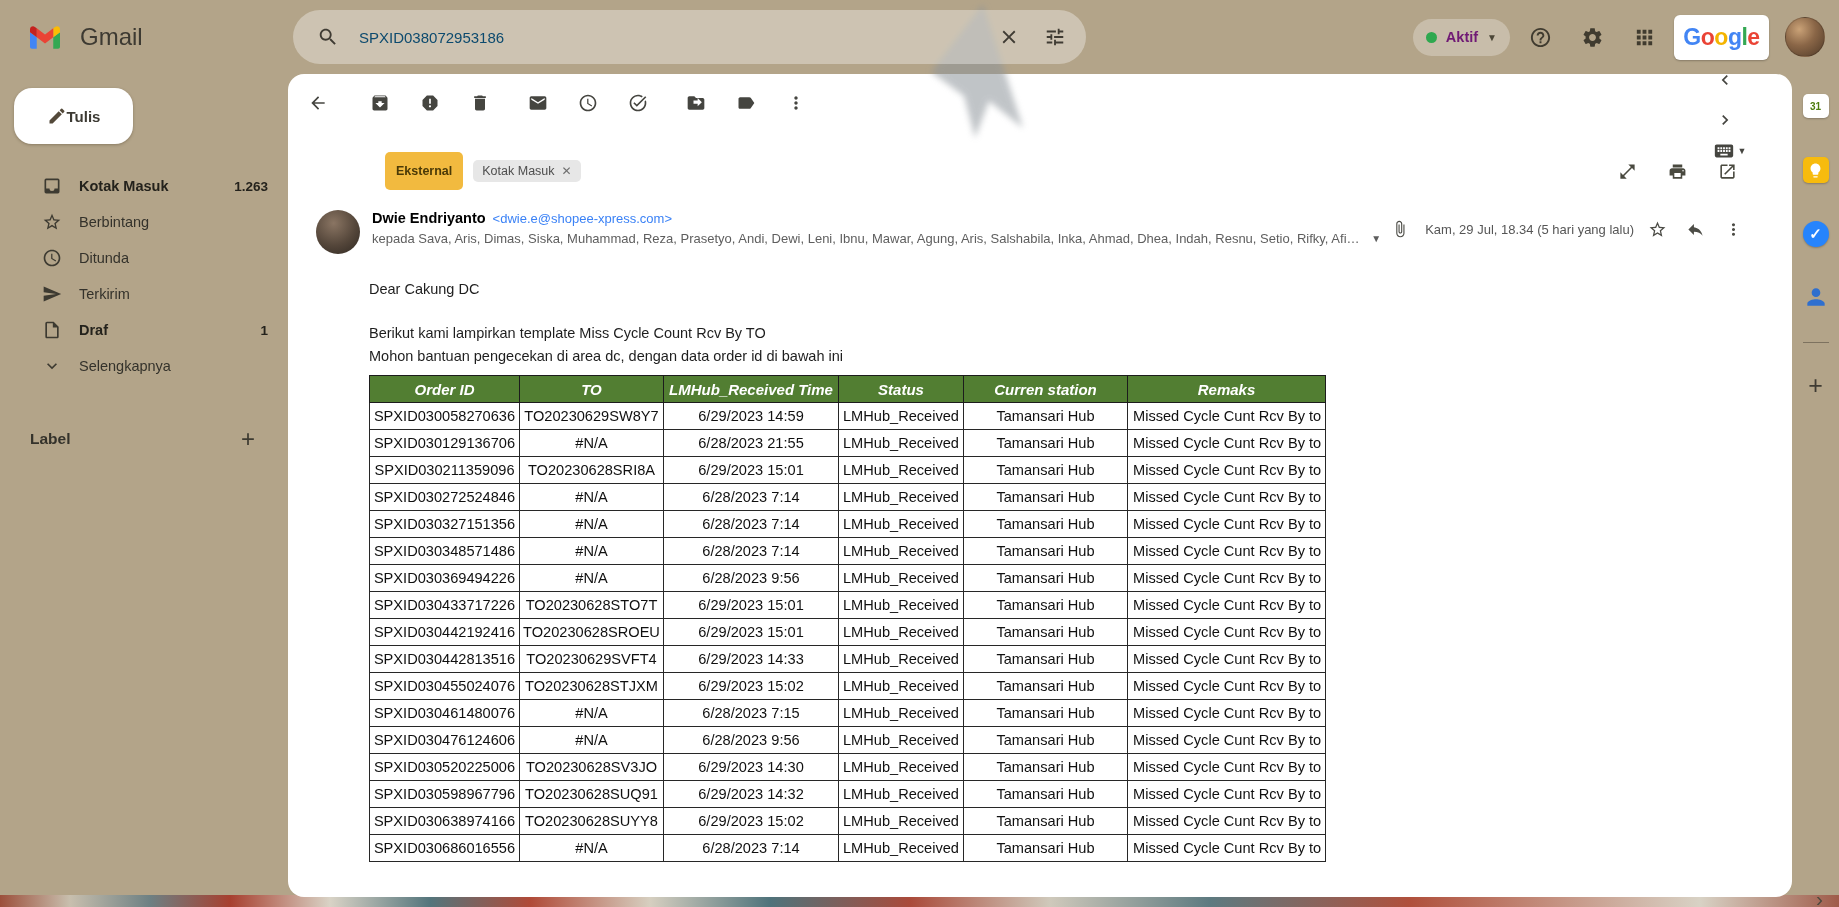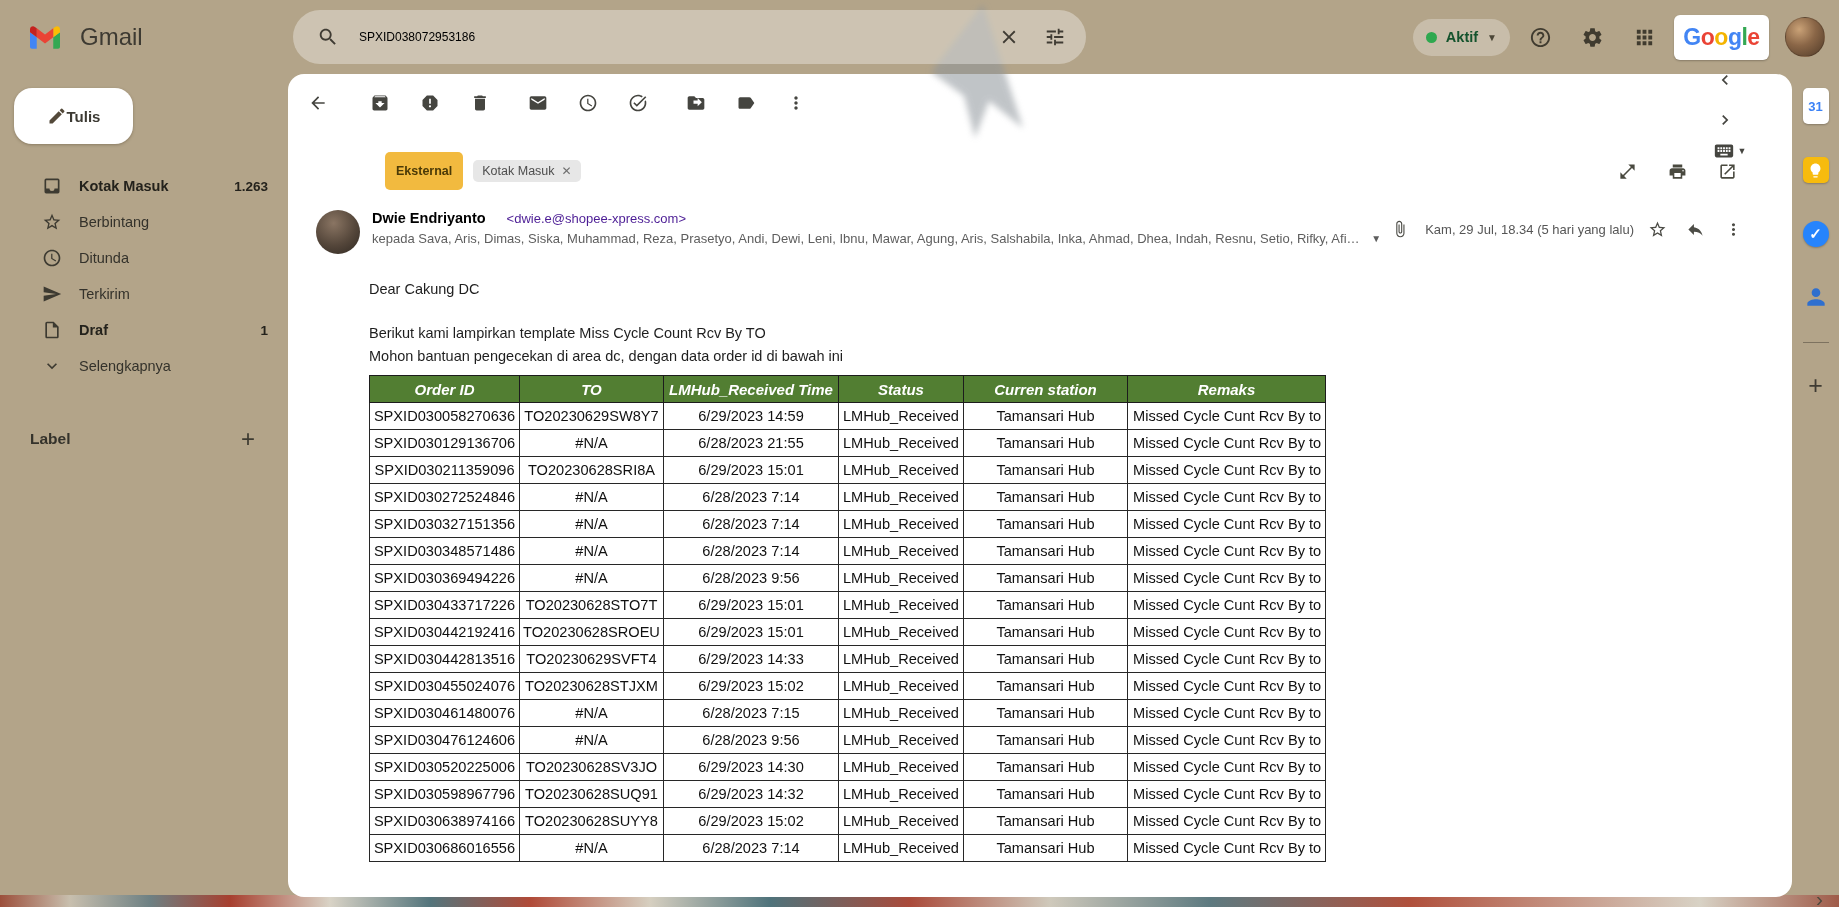--- a/index.html
+++ b/index.html
@@ -14,26 +14,26 @@
     background:linear-gradient(90deg,#9c4f3b 0px,#c8bfae 70px,#6d8083 150px,#a73f2f 230px,#d9d3c6 330px,#54757c 430px,#b04a38 530px,#d6cfc0 650px,#4f737b 770px,#aa4a3a 910px,#cfc9bb 1050px,#5d7a80 1210px,#b0503c 1410px,#d8d2c5 1700px,#9f5b49 1839px); }
 
   
   .topbar { position:absolute; left:0; top:0; right:0; height:74px; z-index:4; }
   .brand { position:absolute; left:30px; top:0; height:74px; display:flex; align-items:center; gap:20px; cursor:pointer; }
   .brand-text { font-size:24px; color:#3d3a32; }
   .searchbar { position:absolute; left:293px; top:10px; width:793px; height:54px; border-radius:27px;
     background:rgba(255,255,255,0.35); display:flex; align-items:center; padding:0 8px 0 12px; }
   .sb-btn { width:46px; height:46px; border:none; background:transparent; border-radius:50%; display:flex; align-items:center; justify-content:center; cursor:pointer; flex:0 0 auto; }
   .sb-btn svg { width:22px; height:22px; fill:#3f3b33; }
-  .search-input { flex:1; border:none; background:transparent; outline:none; font-family:"Liberation Sans",sans-serif; font-size:12px; color:#000000; padding:0 8px; }
+  .search-input { flex:1; border:none; background:transparent; outline:none; font-family:"Liberation Sans",sans-serif; font-size:15px; color:#0c4a6e; padding:0 8px; }
 
   .top-right { position:absolute; right:14px; top:0; height:74px; display:flex; align-items:center; gap:8px; }
   .status-chip { height:37px; border-radius:19px; background:rgba(255,255,255,0.28); display:flex; align-items:center; gap:9px; padding:0 13px; cursor:pointer; }
   .status-dot { width:11px; height:11px; border-radius:50%; background:#2ea84f; }
-  .status-text { font-size:14.5px; font-weight:700; color:#14532d; }
+  .status-text { font-size:14.5px; font-weight:700; color:#701a75; }
   .chip-caret { font-size:10px; color:#4c4738; }
   .tb-iconbtn { width:44px; height:44px; border:none; background:transparent; border-radius:50%; display:flex; align-items:center; justify-content:center; cursor:pointer; }
   .tb-iconbtn svg { width:23px; height:23px; fill:#403b2f; }
   .google-box { width:95px; height:45px; background:#fff; border-radius:6px; display:flex; align-items:center; justify-content:center; box-shadow:0 1px 2px rgba(0,0,0,.25); font-weight:700; font-size:23px; letter-spacing:-0.5px; cursor:pointer; }
   .g-b{color:#4285F4}.g-r{color:#EA4335}.g-y{color:#F4B400}.g-g{color:#34A853}
   .top-avatar { width:40px; height:40px; border-radius:50%; margin-left:8px; cursor:pointer;
     background:radial-gradient(circle at 35% 30%, #caa277 0%, #8a6647 45%, #4f3a28 100%); border:1px solid rgba(0,0,0,.15); }
 
   
   .sidebar { position:absolute; left:0; top:74px; width:288px; bottom:12px; z-index:2; }
@@ -72,21 +72,21 @@
   .subject-icons { margin-left:auto; display:flex; align-items:center; gap:12px; }
   .s-btn { width:38px; height:38px; border:none; background:transparent; border-radius:50%; display:flex; align-items:center; justify-content:center; cursor:pointer; }
   .s-btn svg { width:19px; height:19px; fill:#49493f; }
 
   .sender-row { margin-top:20px; padding:0 40px 0 28px; display:flex; align-items:flex-start; }
   .sender-avatar { width:44px; height:44px; border-radius:50%; flex:0 0 auto; cursor:pointer;
     background:radial-gradient(circle at 40% 30%, #8a7563 0%, #54463a 55%, #2e2721 100%); }
   .sender-block { margin-left:12px; min-width:0; }
   .sender-line1 { display:flex; align-items:baseline; }
   .sender-name { font-size:14.5px; font-weight:700; color:#000000; }
-  .sender-email { font-size:13px; color:#4c1d95; margin-left:21px; }
+  .sender-email { font-size:13px; color:#3b82f6; margin-left:7px; }
   .sender-line2 { margin-top:5px; display:flex; align-items:center; max-width:1080px; }
   .recipients { font-size:13px; color:#5e5e5e; white-space:nowrap; overflow:hidden; text-overflow:ellipsis; }
   .rcpt-caret { font-size:10px; color:#5e5e5e; margin-left:10px; cursor:pointer; }
   .sender-meta { margin-left:auto; display:flex; align-items:center; flex:0 0 auto; }
   .meta-date { font-size:13px; color:#565656; margin:0 4px 0 6px; white-space:nowrap; }
   .m-btn { width:38px; height:38px; border:none; background:transparent; border-radius:50%; display:flex; align-items:center; justify-content:center; cursor:pointer; }
   .m-btn svg { width:19px; height:19px; fill:#4c4c46; }
   .clip svg { width:18px; height:18px; }
 
   .email-body { padding-left:81px; margin-top:27px; color:#1e1e1e; }
@@ -94,21 +94,21 @@
   .body-lines { margin-top:25px; font-size:14.5px; line-height:23px; }
 
   table.data { border-collapse:collapse; table-layout:fixed; margin-top:7px; background:#fff; }
   table.data th { background:#527e32; color:#fff; font-style:italic; font-weight:700; font-size:15px; height:27px; border:1px solid #1c1c1c; padding:0 2px; white-space:nowrap; overflow:hidden; }
   table.data td { font-size:14.6px; color:#101010; height:27px; text-align:center; border:1px solid #272727; padding:0 3px; white-space:nowrap; overflow:hidden; }
   table.data td.cell-left { text-align:left; padding-left:5px; }
 
   
   .side-strip { position:absolute; right:0; top:74px; width:47px; bottom:10px; z-index:2; display:flex; flex-direction:column; align-items:center; padding-top:18px; gap:36px; }
   .strip-btn { width:28px; height:28px; border:none; background:transparent; display:flex; align-items:center; justify-content:center; cursor:pointer; }
-  .ic-calendar { width:26px; height:36px; border-radius:5px; background:#fff; color:#3b82f6; font-size:13px; font-weight:700; display:flex; align-items:center; justify-content:center; box-shadow:0 1px 2px rgba(0,0,0,.25); }
+  .ic-calendar { width:26px; height:24px; border-radius:5px; background:#fff; color:#4d7c0f; font-size:10px; font-weight:700; display:flex; align-items:center; justify-content:center; box-shadow:0 1px 2px rgba(0,0,0,.25); }
   .ic-keep { width:26px; height:26px; border-radius:5px; background:#f7bb0e; display:flex; align-items:center; justify-content:center; box-shadow:0 1px 2px rgba(0,0,0,.25); }
   .ic-keep svg { width:17px; height:17px; fill:#fff; }
   .ic-tasks { width:26px; height:26px; border-radius:50%; background:#2684fc; color:#fff; display:flex; align-items:center; justify-content:center; font-size:15px; font-weight:700; box-shadow:0 1px 2px rgba(0,0,0,.25); }
   .ic-contacts svg { width:26px; height:26px; fill:#2f6fce; }
   .strip-div { width:26px; height:1px; background:rgba(0,0,0,.3); margin:-6px 0; }
   .strip-plus { font-size:25px; color:#3f3b33; border:none; background:transparent; cursor:pointer; line-height:1; }
   .strip-chevron { position:absolute; right:16px; bottom:-4px; font-size:21px; color:#4e4a3d; cursor:pointer; z-index:5; }
 </style>
 </head>
 <body>

